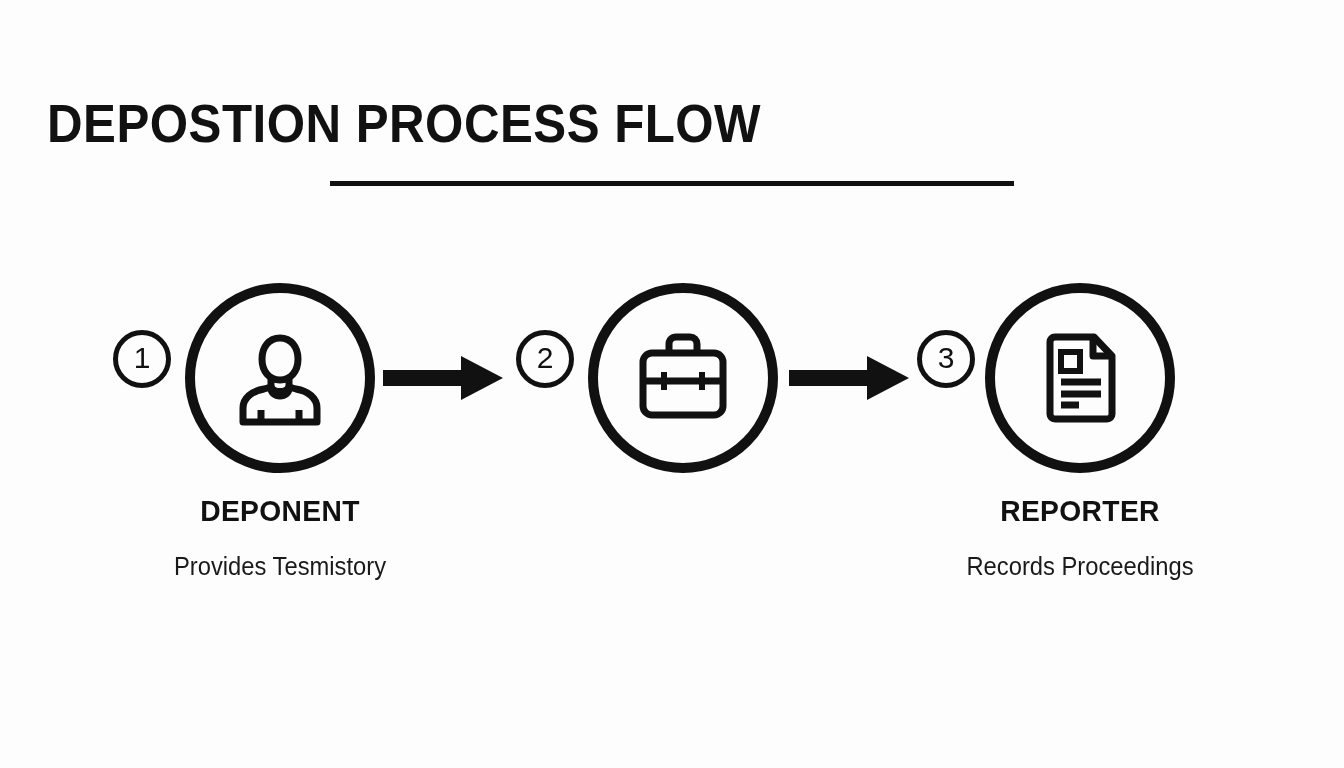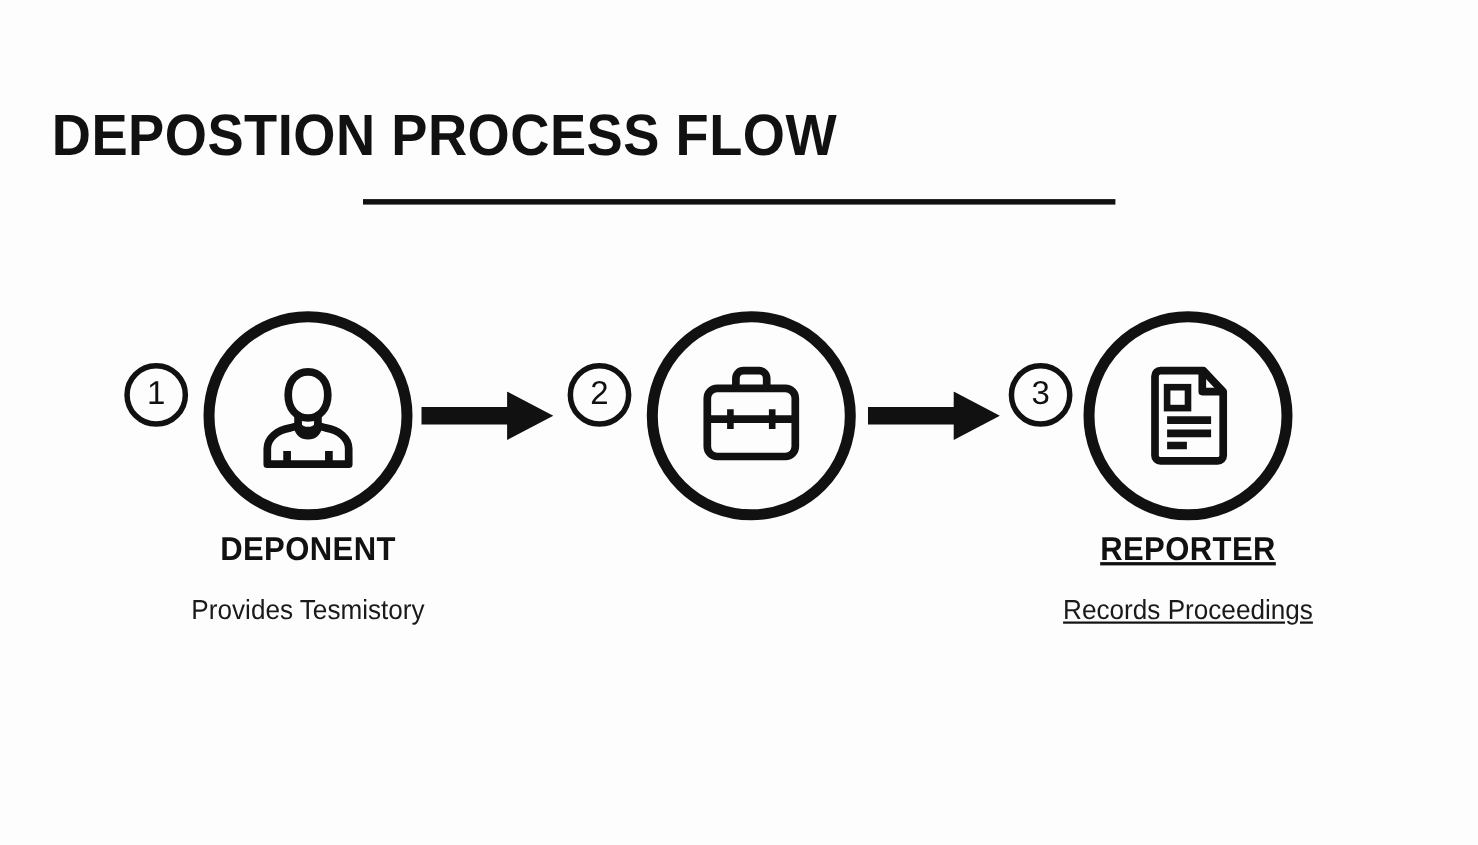--- a/index.html
+++ b/index.html
@@ -126,27 +126,27 @@
     top: 73px;
     width: 120px;
     height: 44px;
   }
   .arrow-1 { left: 383px; }
   .arrow-2 { left: 789px; }
 
   
   .caption {
     position: absolute;
-    top: 483px;
+    top: 494px;
     width: 330px;
     text-align: center;
   }
   .caption-1 { left: 115px; }
   .caption-2 { left: 518px; }
-  .caption-3 { left: 950px; width: 260px; text-decoration: underline; }
+  .caption-3 { left: 950px; width: 260px; }
 
   .caption-title {
     display: block;
     font-family: "Liberation Sans Narrow", "Liberation Sans", sans-serif;
     font-size: 30px;
     font-weight: bold;
     letter-spacing: 0.4px;
     line-height: 34px;
     color: #111111;
     transform: scaleX(0.94);

